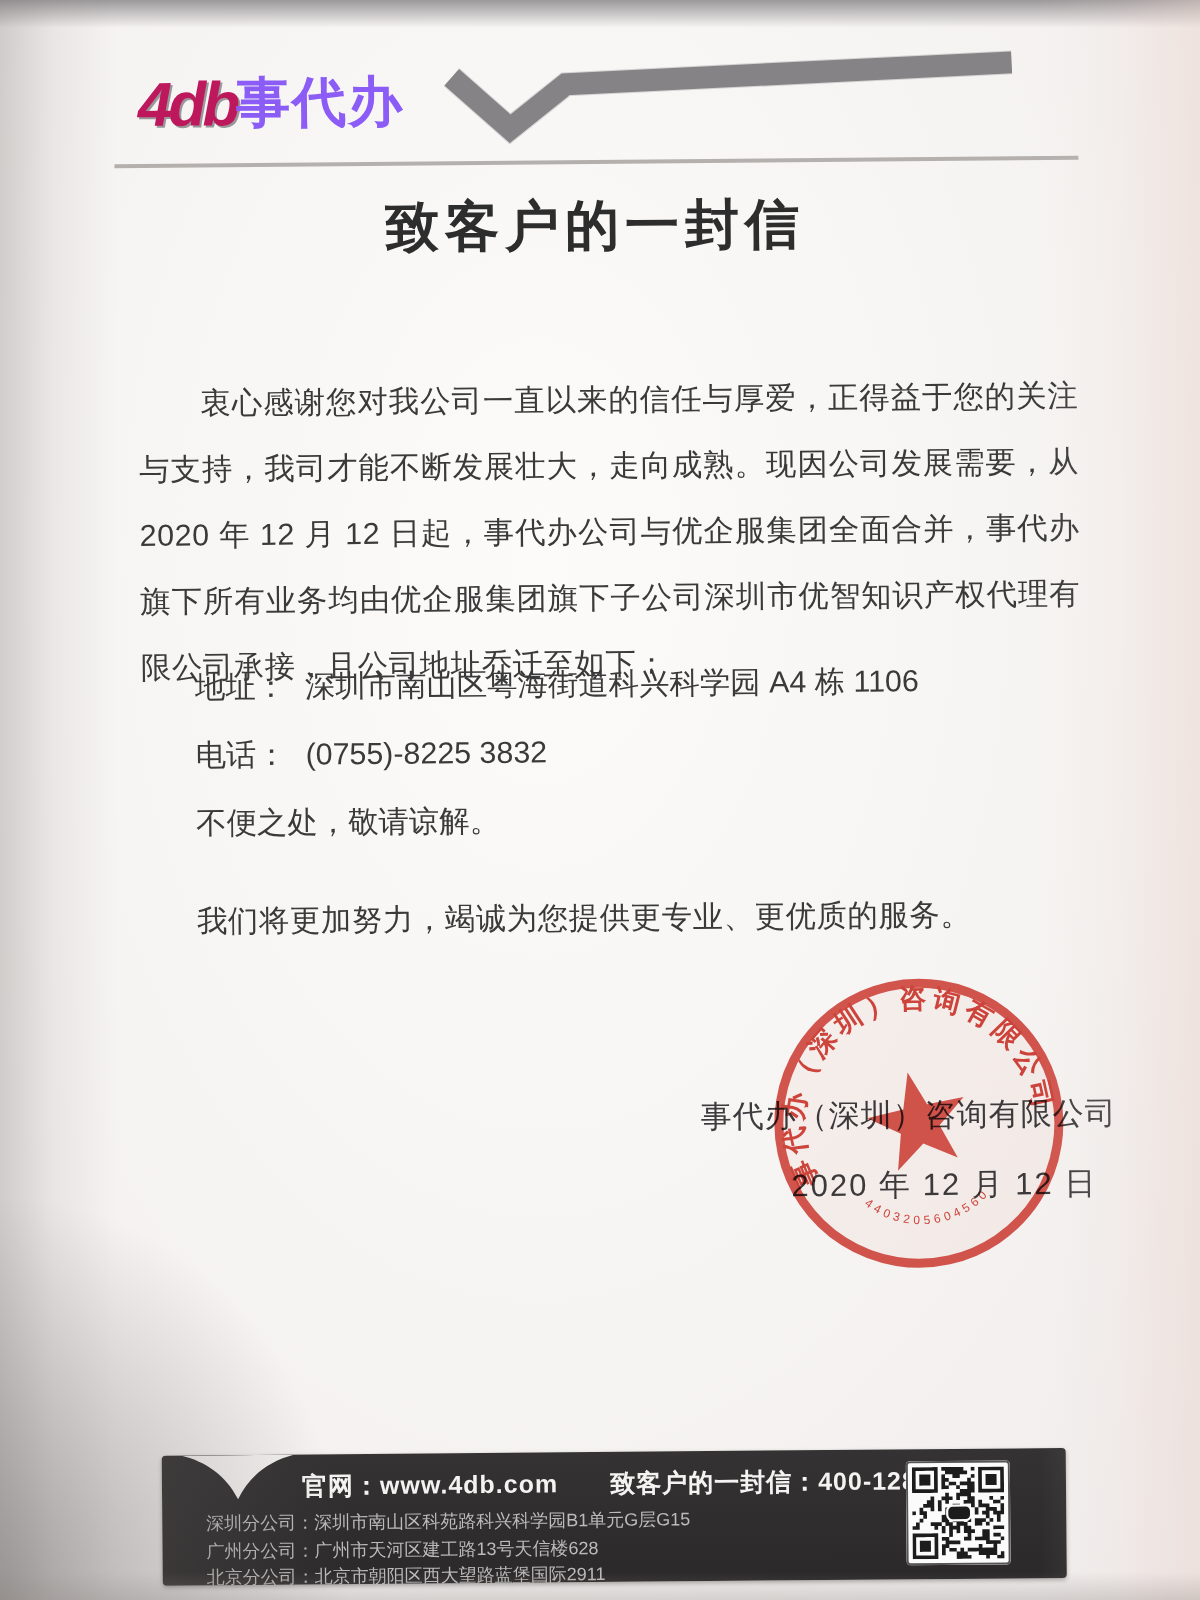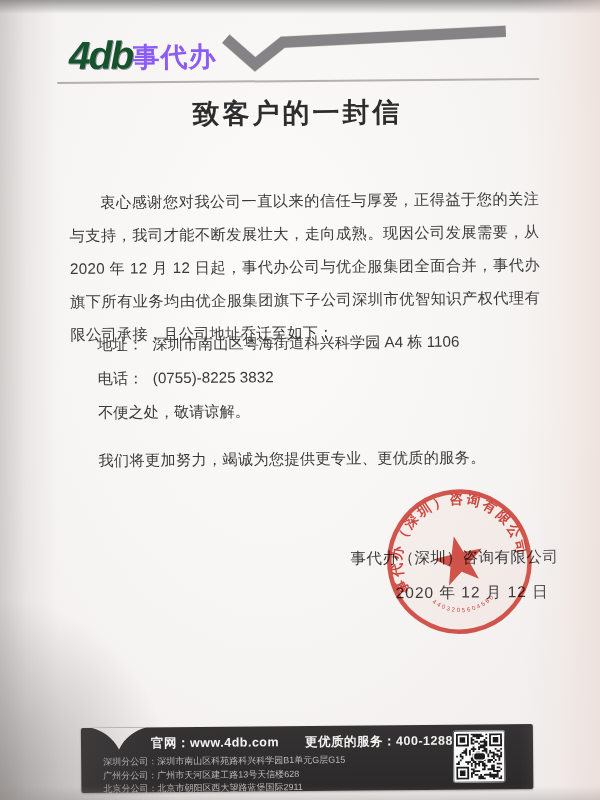--- a/index.html
+++ b/index.html
@@ -6,21 +6,21 @@
   body{
     width:600px;height:800px;overflow:hidden;position:relative;
     font-family:"Liberation Sans",sans-serif;
     background:radial-gradient(ellipse at 45% 35%, #fcfbfa 0%, #f6f4f2 55%, #efeceb 100%);
   }
   .content{position:absolute;inset:0;transform:rotate(-0.5deg);transform-origin:50% 50%;}
 
   
   .logo{position:absolute;left:72px;top:32px;white-space:nowrap;}
   .logo-4db{
-    font-size:39px;font-weight:900;letter-spacing:-2px;color:#14532d;
+    font-size:31px;font-weight:900;letter-spacing:-2px;color:#be185d;
     text-shadow:1px 1px 0 #9a979a;font-style:italic;
   }
   .logo-cn{font-size:27px;font-weight:900;color:#8b5cf6;letter-spacing:1px;vertical-align:2px;}
   .ribbon-svg{position:absolute;left:0;top:0;width:600px;height:110px;}
   .header-rule{position:absolute;left:60px;top:80px;width:482px;height:2px;background:#b3b0ae;}
 
   
   .title{
     position:absolute;left:0;top:95px;width:600px;text-align:center;
     font-size:27px;font-weight:bold;color:#2d2d2e;letter-spacing:3px;margin:0;
@@ -122,21 +122,21 @@
         <textPath href="#serialArc" startOffset="6">4403205604560</textPath>
       </text>
     </g>
   </svg>
 
   <div class="footer">
     <svg class="footer-notch" viewBox="0 0 60 24" aria-hidden="true">
       <path d="M2,0 L58,0 C46,3 36,10 30,22 C24,10 14,3 2,0 Z" fill="#f4f2f0"></path>
     </svg>
     <div class="footer-toprow">
-      <span>官网：</span><span>www.4db.com</span><span class="footer-hotline">更优质的服务：</span><span>400-1288-601</span>
+      <span>官网：</span><span>www.4db.com</span><span class="footer-hotline">致客户的一封信：</span><span>400-1288-601</span>
     </div>
     <div class="footer-branches">
       <div><span>深圳分公司：</span><span>深圳市南山区科苑路科兴科学园B1单元G层G15</span></div>
       <div><span>广州分公司：</span><span>广州市天河区建工路13号天信楼628</span></div>
       <div><span>北京分公司：</span><span>北京市朝阳区西大望路蓝堡国际2911</span></div>
     </div>
     <div class="qr-box">
       <svg class="qr-svg" viewBox="0 0 50 50" aria-hidden="true">
         <path fill="#1c1c1c" d="M0 0h2v2h-2zM2 0h2v2h-2zM4 0h2v2h-2zM6 0h2v2h-2zM8 0h2v2h-2zM10 0h2v2h-2zM12 0h2v2h-2zM16 0h2v2h-2zM18 0h2v2h-2zM20 0h2v2h-2zM22 0h2v2h-2zM24 0h2v2h-2zM26 0h2v2h-2zM32 0h2v2h-2zM36 0h2v2h-2zM38 0h2v2h-2zM40 0h2v2h-2zM42 0h2v2h-2zM44 0h2v2h-2zM46 0h2v2h-2zM48 0h2v2h-2zM0 2h2v2h-2zM12 2h2v2h-2zM18 2h2v2h-2zM20 2h2v2h-2zM22 2h2v2h-2zM24 2h2v2h-2zM26 2h2v2h-2zM28 2h2v2h-2zM36 2h2v2h-2zM48 2h2v2h-2zM0 4h2v2h-2zM4 4h2v2h-2zM6 4h2v2h-2zM8 4h2v2h-2zM12 4h2v2h-2zM16 4h2v2h-2zM22 4h2v2h-2zM24 4h2v2h-2zM32 4h2v2h-2zM36 4h2v2h-2zM40 4h2v2h-2zM42 4h2v2h-2zM44 4h2v2h-2zM48 4h2v2h-2zM0 6h2v2h-2zM4 6h2v2h-2zM6 6h2v2h-2zM8 6h2v2h-2zM12 6h2v2h-2zM16 6h2v2h-2zM18 6h2v2h-2zM30 6h2v2h-2zM36 6h2v2h-2zM40 6h2v2h-2zM42 6h2v2h-2zM44 6h2v2h-2zM48 6h2v2h-2zM0 8h2v2h-2zM4 8h2v2h-2zM6 8h2v2h-2zM8 8h2v2h-2zM12 8h2v2h-2zM16 8h2v2h-2zM20 8h2v2h-2zM22 8h2v2h-2zM26 8h2v2h-2zM28 8h2v2h-2zM30 8h2v2h-2zM32 8h2v2h-2zM36 8h2v2h-2zM40 8h2v2h-2zM42 8h2v2h-2zM44 8h2v2h-2zM48 8h2v2h-2zM0 10h2v2h-2zM12 10h2v2h-2zM16 10h2v2h-2zM18 10h2v2h-2zM24 10h2v2h-2zM30 10h2v2h-2zM32 10h2v2h-2zM36 10h2v2h-2zM48 10h2v2h-2zM0 12h2v2h-2zM2 12h2v2h-2zM4 12h2v2h-2zM6 12h2v2h-2zM8 12h2v2h-2zM10 12h2v2h-2zM12 12h2v2h-2zM26 12h2v2h-2zM28 12h2v2h-2zM30 12h2v2h-2zM32 12h2v2h-2zM36 12h2v2h-2zM38 12h2v2h-2zM40 12h2v2h-2zM42 12h2v2h-2zM44 12h2v2h-2zM46 12h2v2h-2zM48 12h2v2h-2zM18 14h2v2h-2zM24 14h2v2h-2zM26 14h2v2h-2zM28 14h2v2h-2zM30 14h2v2h-2zM10 16h2v2h-2zM16 16h2v2h-2zM18 16h2v2h-2zM20 16h2v2h-2zM24 16h2v2h-2zM30 16h2v2h-2zM32 16h2v2h-2zM42 16h2v2h-2zM48 16h2v2h-2zM8 18h2v2h-2zM10 18h2v2h-2zM14 18h2v2h-2zM18 18h2v2h-2zM28 18h2v2h-2zM30 18h2v2h-2zM32 18h2v2h-2zM36 18h2v2h-2zM44 18h2v2h-2zM46 18h2v2h-2zM6 20h2v2h-2zM8 20h2v2h-2zM10 20h2v2h-2zM14 20h2v2h-2zM22 20h2v2h-2zM24 20h2v2h-2zM32 20h2v2h-2zM36 20h2v2h-2zM38 20h2v2h-2zM40 20h2v2h-2zM48 20h2v2h-2zM4 22h2v2h-2zM10 22h2v2h-2zM14 22h2v2h-2zM18 22h2v2h-2zM20 22h2v2h-2zM22 22h2v2h-2zM26 22h2v2h-2zM28 22h2v2h-2zM34 22h2v2h-2zM40 22h2v2h-2zM42 22h2v2h-2zM44 22h2v2h-2zM48 22h2v2h-2zM0 24h2v2h-2zM4 24h2v2h-2zM6 24h2v2h-2zM18 24h2v2h-2zM22 24h2v2h-2zM26 24h2v2h-2zM30 24h2v2h-2zM34 24h2v2h-2zM38 24h2v2h-2zM40 24h2v2h-2zM44 24h2v2h-2zM46 24h2v2h-2zM48 24h2v2h-2zM6 26h2v2h-2zM16 26h2v2h-2zM18 26h2v2h-2zM20 26h2v2h-2zM22 26h2v2h-2zM24 26h2v2h-2zM40 26h2v2h-2zM46 26h2v2h-2zM4 28h2v2h-2zM16 28h2v2h-2zM18 28h2v2h-2zM22 28h2v2h-2zM24 28h2v2h-2zM26 28h2v2h-2zM30 28h2v2h-2zM34 28h2v2h-2zM36 28h2v2h-2zM38 28h2v2h-2zM42 28h2v2h-2zM46 28h2v2h-2zM2 30h2v2h-2zM10 30h2v2h-2zM12 30h2v2h-2zM14 30h2v2h-2zM18 30h2v2h-2zM20 30h2v2h-2zM24 30h2v2h-2zM26 30h2v2h-2zM28 30h2v2h-2zM34 30h2v2h-2zM36 30h2v2h-2zM40 30h2v2h-2zM0 32h2v2h-2zM2 32h2v2h-2zM12 32h2v2h-2zM16 32h2v2h-2zM20 32h2v2h-2zM22 32h2v2h-2zM24 32h2v2h-2zM28 32h2v2h-2zM30 32h2v2h-2zM44 32h2v2h-2zM46 32h2v2h-2zM48 32h2v2h-2zM16 34h2v2h-2zM20 34h2v2h-2zM24 34h2v2h-2zM28 34h2v2h-2zM30 34h2v2h-2zM32 34h2v2h-2zM38 34h2v2h-2zM40 34h2v2h-2zM0 36h2v2h-2zM2 36h2v2h-2zM4 36h2v2h-2zM6 36h2v2h-2zM8 36h2v2h-2zM10 36h2v2h-2zM12 36h2v2h-2zM20 36h2v2h-2zM30 36h2v2h-2zM38 36h2v2h-2zM40 36h2v2h-2zM44 36h2v2h-2zM46 36h2v2h-2zM0 38h2v2h-2zM12 38h2v2h-2zM16 38h2v2h-2zM18 38h2v2h-2zM28 38h2v2h-2zM30 38h2v2h-2zM34 38h2v2h-2zM36 38h2v2h-2zM38 38h2v2h-2zM40 38h2v2h-2zM48 38h2v2h-2zM0 40h2v2h-2zM4 40h2v2h-2zM6 40h2v2h-2zM8 40h2v2h-2zM12 40h2v2h-2zM18 40h2v2h-2zM20 40h2v2h-2zM22 40h2v2h-2zM24 40h2v2h-2zM40 40h2v2h-2zM42 40h2v2h-2zM44 40h2v2h-2zM46 40h2v2h-2zM0 42h2v2h-2zM4 42h2v2h-2zM6 42h2v2h-2zM8 42h2v2h-2zM12 42h2v2h-2zM16 42h2v2h-2zM18 42h2v2h-2zM36 42h2v2h-2zM44 42h2v2h-2zM0 44h2v2h-2zM4 44h2v2h-2zM6 44h2v2h-2zM8 44h2v2h-2zM12 44h2v2h-2zM16 44h2v2h-2zM20 44h2v2h-2zM22 44h2v2h-2zM26 44h2v2h-2zM30 44h2v2h-2zM32 44h2v2h-2zM34 44h2v2h-2zM36 44h2v2h-2zM38 44h2v2h-2zM40 44h2v2h-2zM42 44h2v2h-2zM44 44h2v2h-2zM0 46h2v2h-2zM12 46h2v2h-2zM16 46h2v2h-2zM24 46h2v2h-2zM26 46h2v2h-2zM28 46h2v2h-2zM36 46h2v2h-2zM38 46h2v2h-2zM40 46h2v2h-2zM42 46h2v2h-2zM44 46h2v2h-2zM48 46h2v2h-2zM0 48h2v2h-2zM2 48h2v2h-2zM4 48h2v2h-2zM6 48h2v2h-2zM8 48h2v2h-2zM10 48h2v2h-2zM12 48h2v2h-2zM24 48h2v2h-2zM26 48h2v2h-2zM28 48h2v2h-2zM30 48h2v2h-2zM40 48h2v2h-2zM46 48h2v2h-2zM48 48h2v2h-2z"></path>
         <rect x="19" y="21" width="13" height="8" rx="3" fill="#1c1c1c" stroke="#fbfbfb" stroke-width="1.2"></rect>

